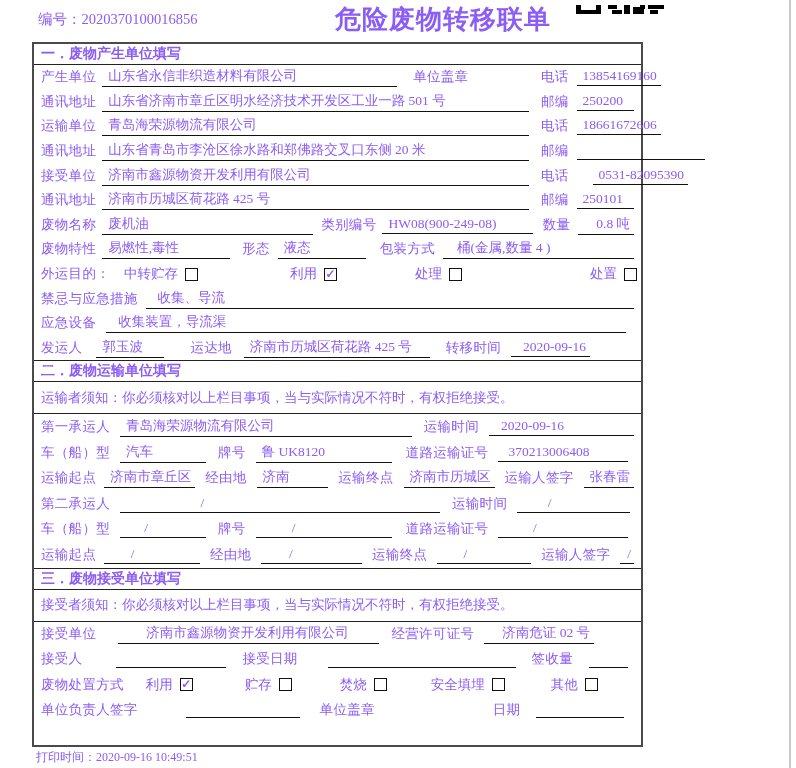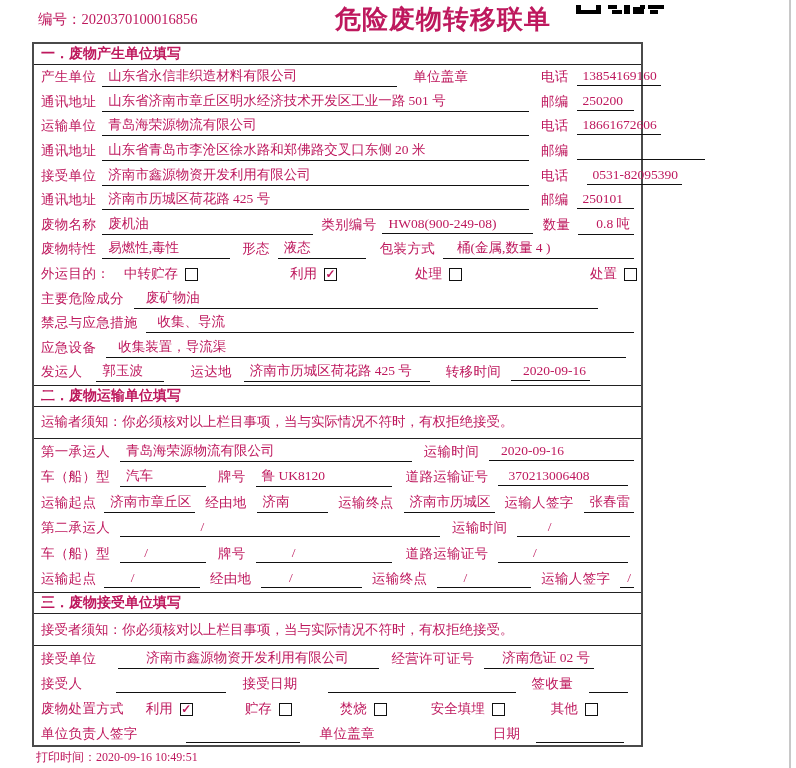--- a/index.html
+++ b/index.html
@@ -1,20 +1,20 @@
 <!DOCTYPE html>
 <html><head>
 <meta charset="utf-8">
 <style>
   * { margin:0; padding:0; box-sizing:border-box; }
   html,body { background:#fff; }
   .doc {
     position:relative; width:796px; height:768px; background:#ffffff;
     font-family:"Liberation Serif","DejaVu Serif",serif;
-    color:#be185d; overflow:hidden;
+    color:#8b5cf6; overflow:hidden;
   }
   .serial { position:absolute; left:38px; top:10px; font-size:14.5px; white-space:nowrap; }
   .doc-title { position:absolute; left:90px; right:0; top:2px; text-align:center;
     font-size:26px; font-weight:bold; letter-spacing:1px; }
   .qr-frag { position:absolute; left:576px; top:0; }
   .edge-line { position:absolute; left:789px; top:0; width:2px; height:768px; background:#c8c8c8; }
 
   .formbox {
     position:absolute; left:32px; top:42px; width:611px; height:705px;
     border:2px solid #4a4a4a; display:flex; flex-direction:column; background:#fff;
@@ -120,21 +120,21 @@
         </div>
       </div>
 
       <div class="frow">
         <div class="lt">
           <span class="lbl">接受单位</span>
           <span class="u grow1" style="margin-left:6px;">济南市鑫源物资开发利用有限公司</span>
         </div>
         <div class="rt">
           <span class="lbl">电话</span>
-          <span class="u fx" style="margin-left:18px;">0531-82095390</span>
+          <span class="u fx" style="margin-left:24px;">0531-82095390</span>
         </div>
       </div>
 
       <div class="frow">
         <div class="lt">
           <span class="lbl">通讯地址</span>
           <span class="u grow1" style="margin-left:6px;">济南市历城区荷花路 425 号</span>
         </div>
         <div class="rt">
           <span class="lbl">邮编</span>
@@ -173,24 +173,20 @@
         <span class="opt" style="margin-left:78px;">
           <span>处理</span>
           <span class="box"></span>
         </span>
         <span class="opt" style="margin-left:128px;justify-content:flex-end;">
           <span>处置</span>
           <span class="box"></span>
         </span>
       </div>
 
-      <div class="frow">
-        <span class="lbl">主要危险成分</span>
-        <span class="u fx" style="margin-left:10px;margin-right:36px;padding-left:12px;">废矿物油</span>
-      </div>
 
       <div class="frow">
         <span class="lbl">禁忌与应急措施</span>
         <span class="u fx" style="margin-left:8px;padding-left:12px;">收集、导流</span>
       </div>
 
       <div class="frow">
         <span class="lbl">应急设备</span>
         <span class="u fx" style="margin-left:10px;margin-right:8px;padding-left:12px;">收集装置，导流渠</span>
       </div>

